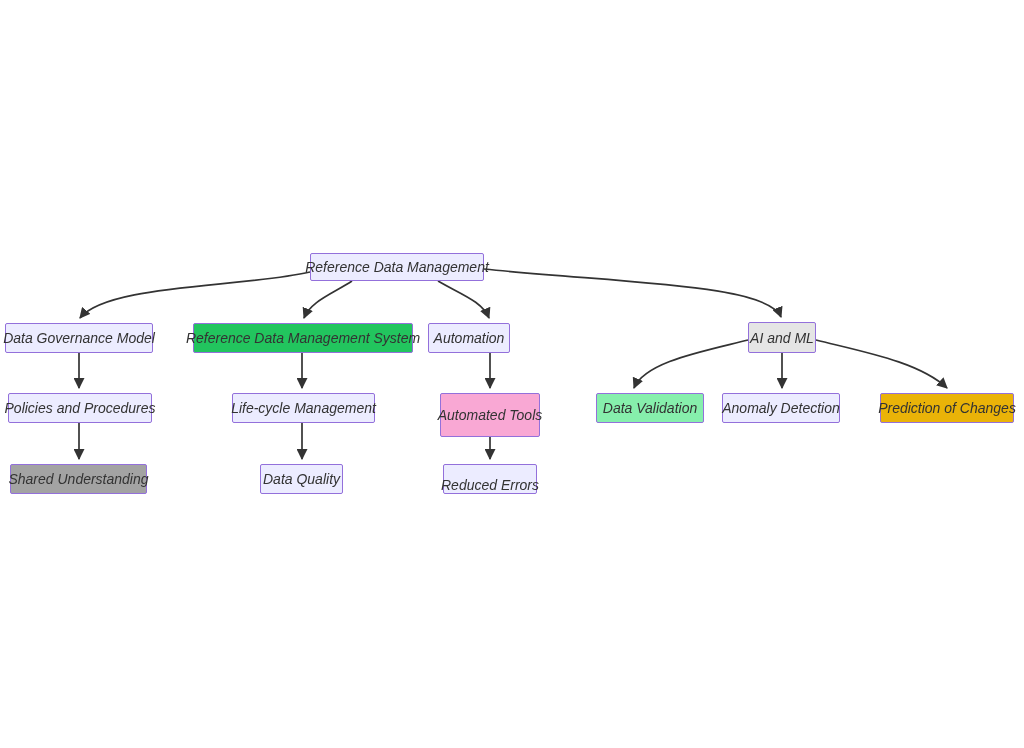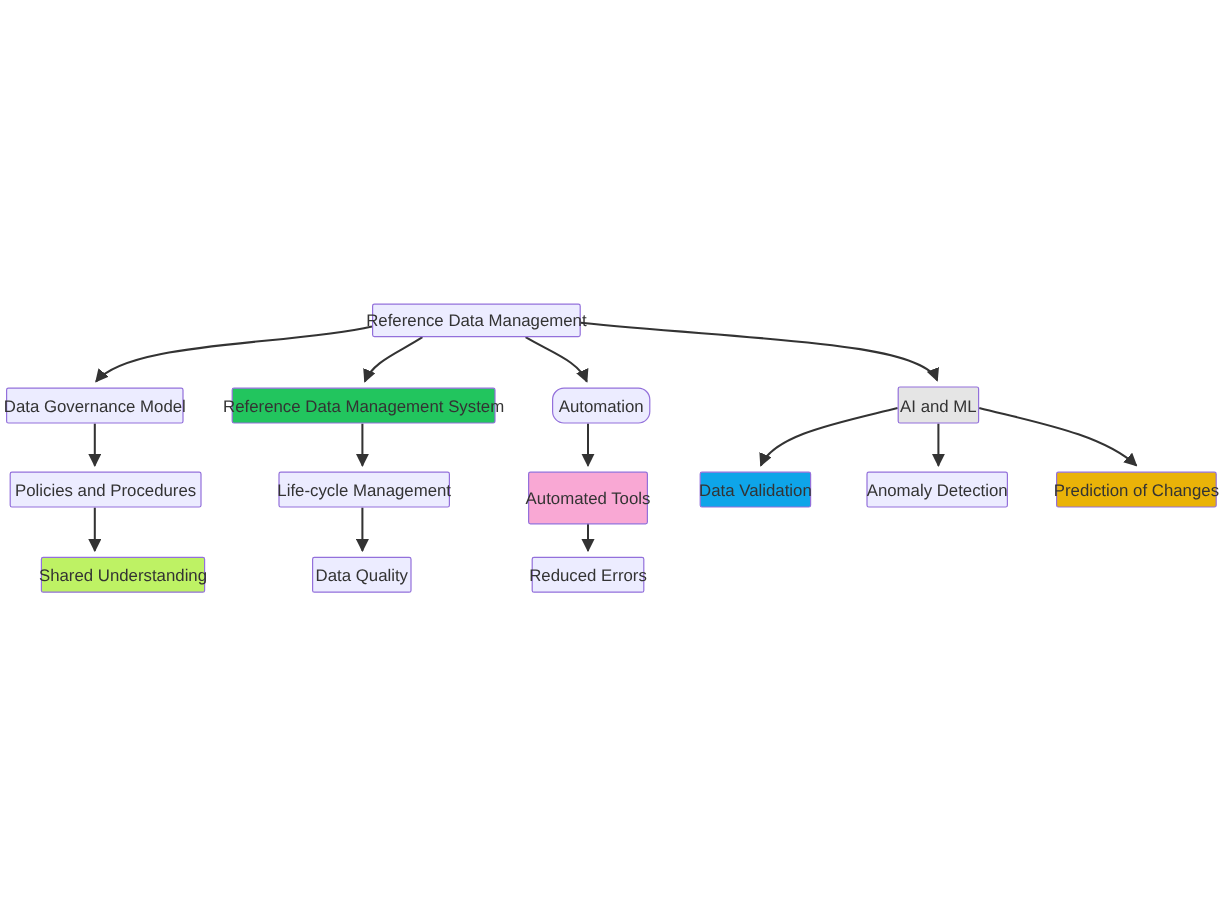--- a/index.html
+++ b/index.html
@@ -27,20 +27,21 @@
     background: #ECECFF;
     border: 1px solid #9370DB;
     border-radius: 2px;
     color: #333333;
     font-size: 14px;
     display: flex;
     align-items: center;
     justify-content: center;
     white-space: nowrap;
     z-index: 2;
+    font-style: italic;
   }
   .node span {
     padding: 0 4px;
   }
   .edge {
     fill: none;
     stroke: #333333;
     stroke-width: 1.7px;
   }
 </style>
@@ -73,47 +74,47 @@
   <div id="nodes">
       <div class="node" style="left: 310px; top: 253px; width: 174px; height: 28px; background: rgb(236, 236, 255); border-color: rgb(147, 112, 219); color: rgb(51, 51, 51);">
         <span>Reference Data Management</span>
       </div>
       <div class="node" style="left: 5px; top: 323px; width: 148px; height: 30px; background: rgb(236, 236, 255); border-color: rgb(147, 112, 219); color: rgb(51, 51, 51);">
         <span>Data Governance Model</span>
       </div>
       <div class="node" style="left: 193px; top: 323px; width: 220px; height: 30px; background: #22c55e; border-color: rgb(147, 112, 219); color: rgb(51, 51, 51);">
         <span>Reference Data Management System</span>
       </div>
-      <div class="node" style="left: 460px; top: 323px; width: 82px; height: 30px; background: rgb(236, 236, 255); border-color: rgb(147, 112, 219); color: rgb(51, 51, 51); border-radius: 10px;">
+      <div class="node" style="left: 428px; top: 323px; width: 82px; height: 30px; background: rgb(236, 236, 255); border-color: rgb(147, 112, 219); color: rgb(51, 51, 51);">
         <span>Automation</span>
       </div>
       <div class="node" style="left: 748px; top: 322px; width: 68px; height: 31px; background: #e5e5e5; border-color: rgb(147, 112, 219); color: rgb(51, 51, 51);">
         <span>AI and ML</span>
       </div>
-      <div class="node" style="left: 8px; top: 393px; width: 160px; height: 30px; background: rgb(236, 236, 255); border-color: rgb(147, 112, 219); color: rgb(51, 51, 51);">
+      <div class="node" style="left: 8px; top: 393px; width: 144px; height: 30px; background: rgb(236, 236, 255); border-color: rgb(147, 112, 219); color: rgb(51, 51, 51);">
         <span>Policies and Procedures</span>
       </div>
       <div class="node" style="left: 232px; top: 393px; width: 143px; height: 30px; background: rgb(236, 236, 255); border-color: rgb(147, 112, 219); color: rgb(51, 51, 51); text-align: right;">
         <span>Life-cycle Management</span>
       </div>
       <div class="node" style="left: 440px; top: 393px; width: 100px; height: 44px; background: #f9a8d4; border-color: rgb(147, 112, 219); color: rgb(51, 51, 51);">
         <span>Automated Tools</span>
       </div>
-      <div class="node" style="left: 583px; top: 393px; width: 93px; height: 30px; background: #0ea5e9; border-color: rgb(147, 112, 219); color: rgb(51, 51, 51);">
+      <div class="node" style="left: 596px; top: 393px; width: 108px; height: 30px; background: #86efac; border-color: rgb(147, 112, 219); color: rgb(51, 51, 51);">
         <span>Data Validation</span>
       </div>
       <div class="node" style="left: 722px; top: 393px; width: 118px; height: 30px; background: rgb(236, 236, 255); border-color: rgb(147, 112, 219); color: rgb(51, 51, 51);">
         <span>Anomaly Detection</span>
       </div>
       <div class="node" style="left: 880px; top: 393px; width: 134px; height: 30px; background: #eab308; border-color: rgb(147, 112, 219); color: rgb(51, 51, 51);">
         <span>Prediction of Changes</span>
       </div>
-      <div class="node" style="left: 10px; top: 464px; width: 137px; height: 30px; background: #bef264; border-color: rgb(147, 112, 219); color: rgb(51, 51, 51); margin-left: 24px;">
+      <div class="node" style="left: 10px; top: 464px; width: 137px; height: 30px; background: #a3a3a3; border-color: rgb(147, 112, 219); color: rgb(51, 51, 51);">
         <span>Shared Understanding</span>
       </div>
       <div class="node" style="left: 260px; top: 464px; width: 83px; height: 30px; background: rgb(236, 236, 255); border-color: rgb(147, 112, 219); color: rgb(51, 51, 51);">
         <span>Data Quality</span>
       </div>
-      <div class="node" style="left: 443px; top: 464px; width: 94px; height: 30px; background: rgb(236, 236, 255); border-color: rgb(147, 112, 219); color: rgb(51, 51, 51);">
+      <div class="node" style="left: 443px; top: 464px; width: 94px; height: 30px; background: rgb(236, 236, 255); border-color: rgb(147, 112, 219); color: rgb(51, 51, 51); align-items: flex-end;">
         <span>Reduced Errors</span>
       </div>
     </div>
 </div>
 
 </body></html>

